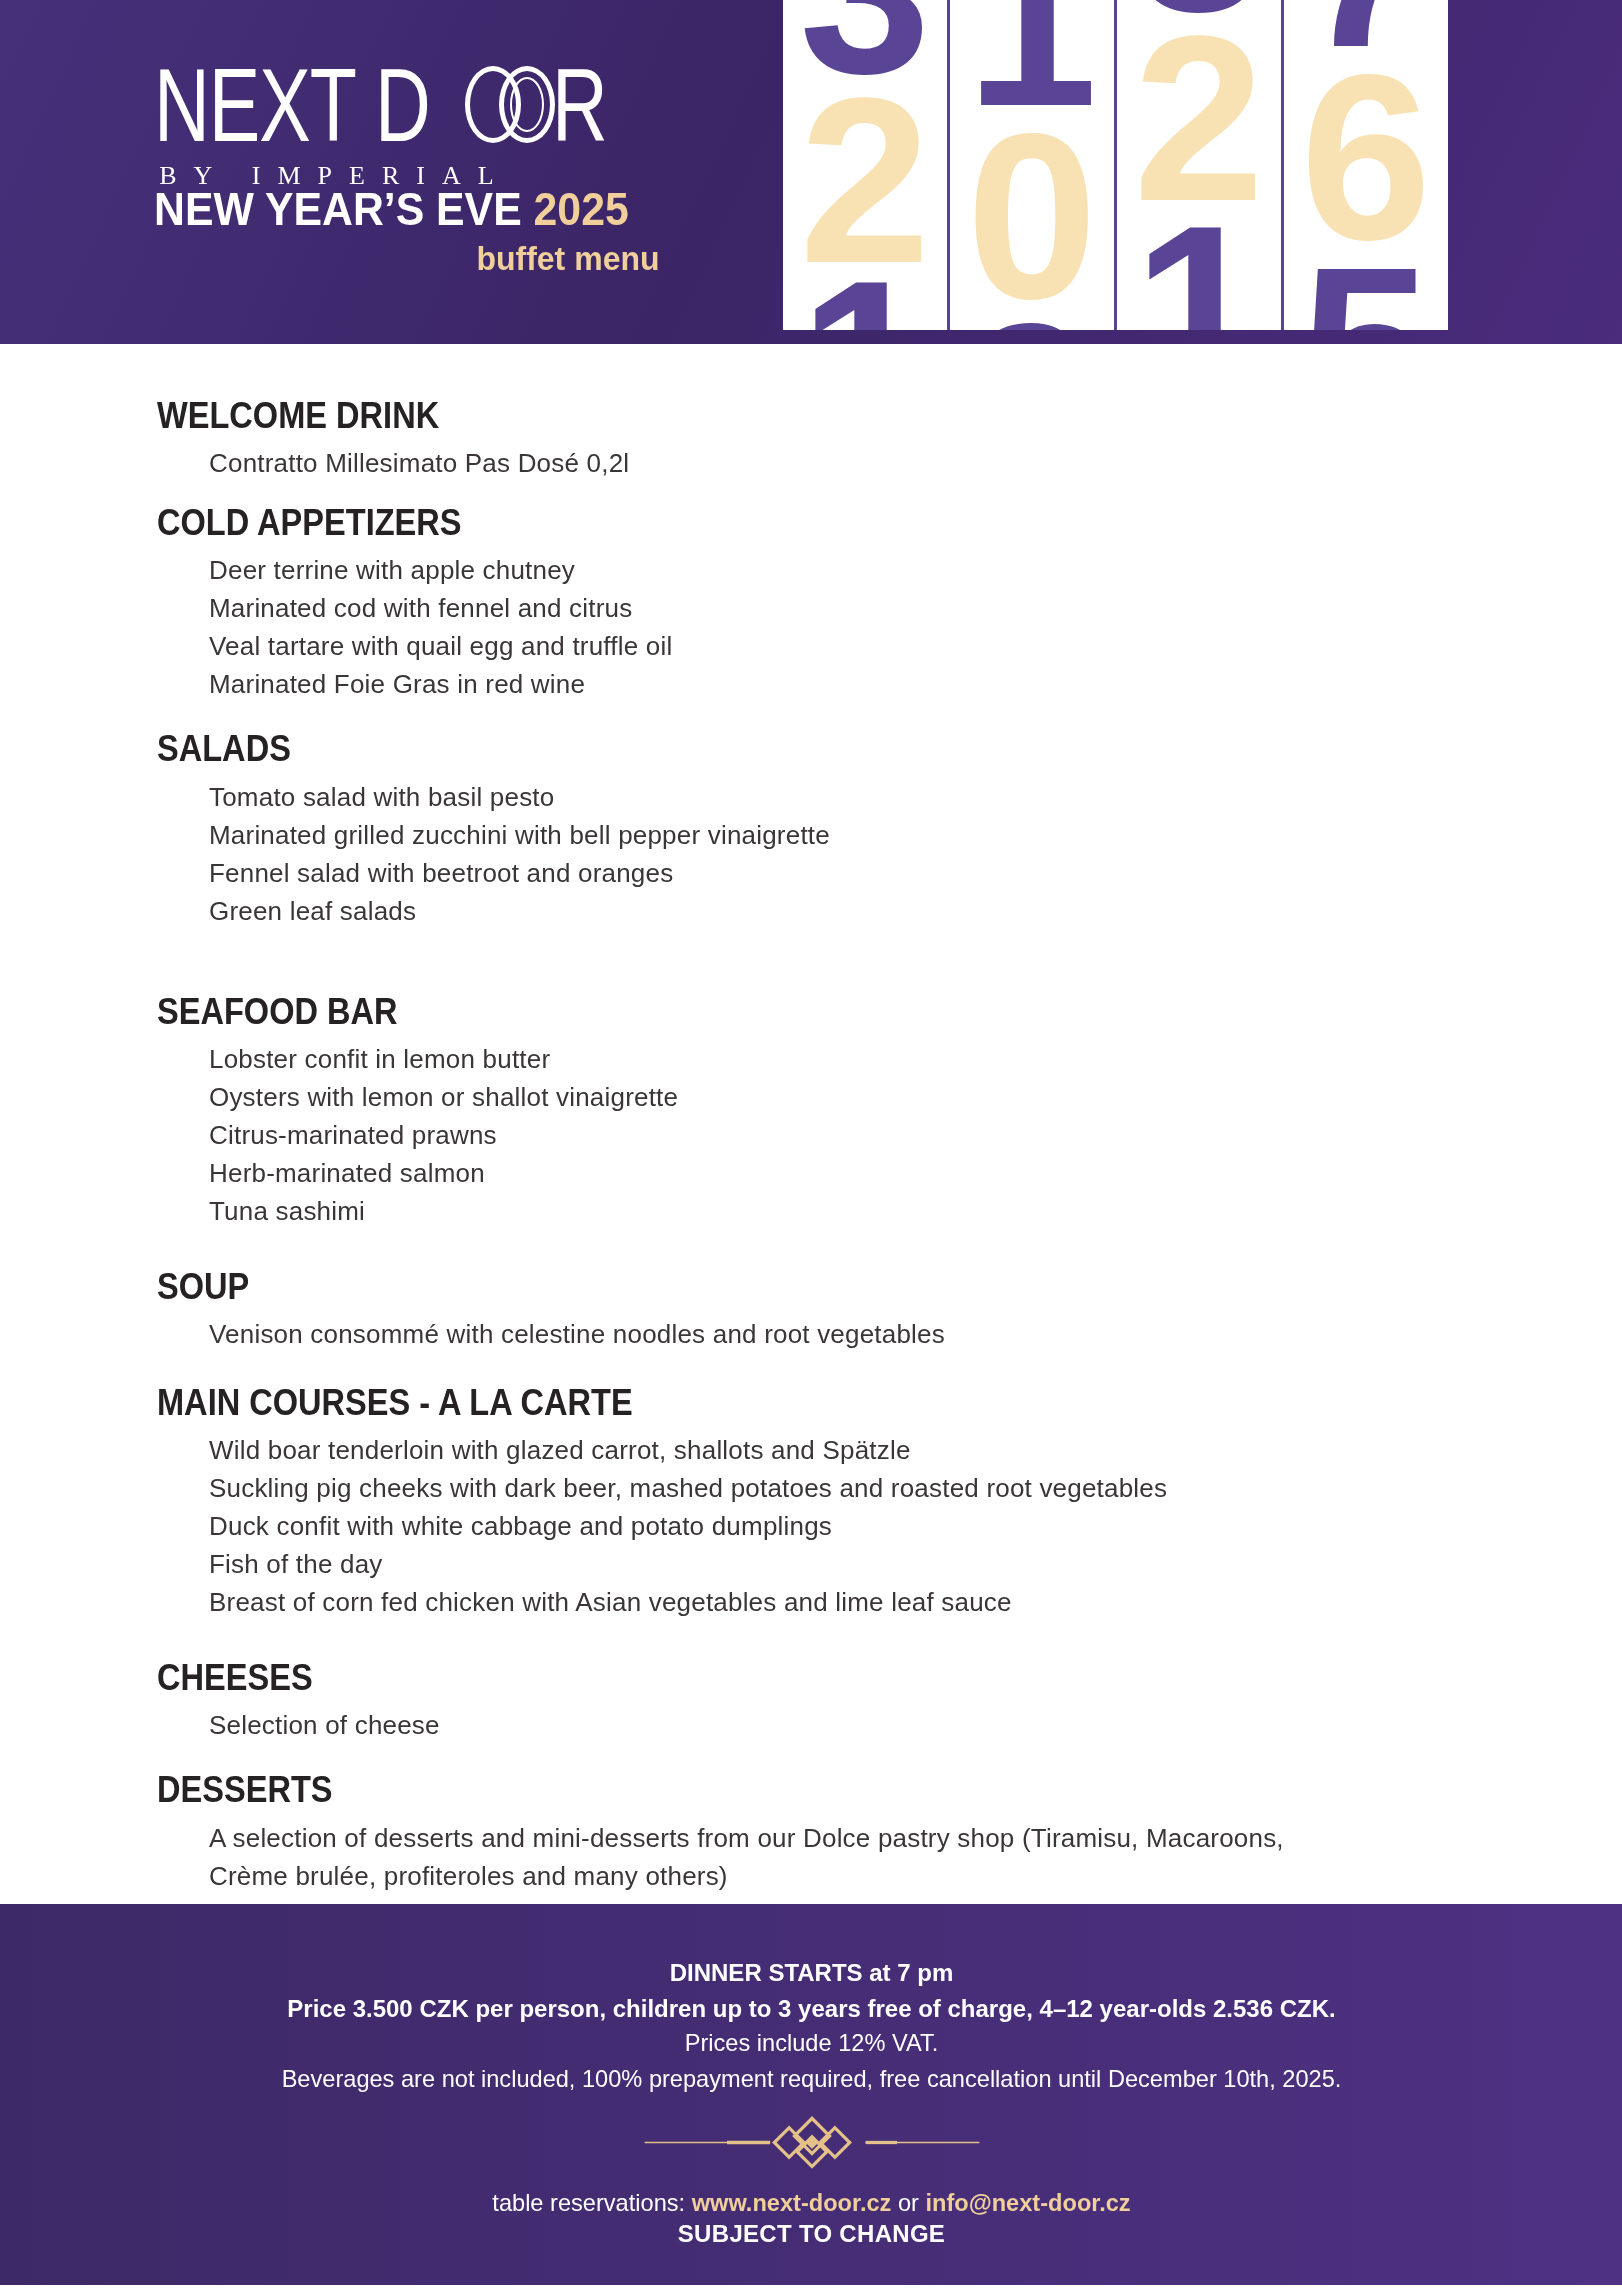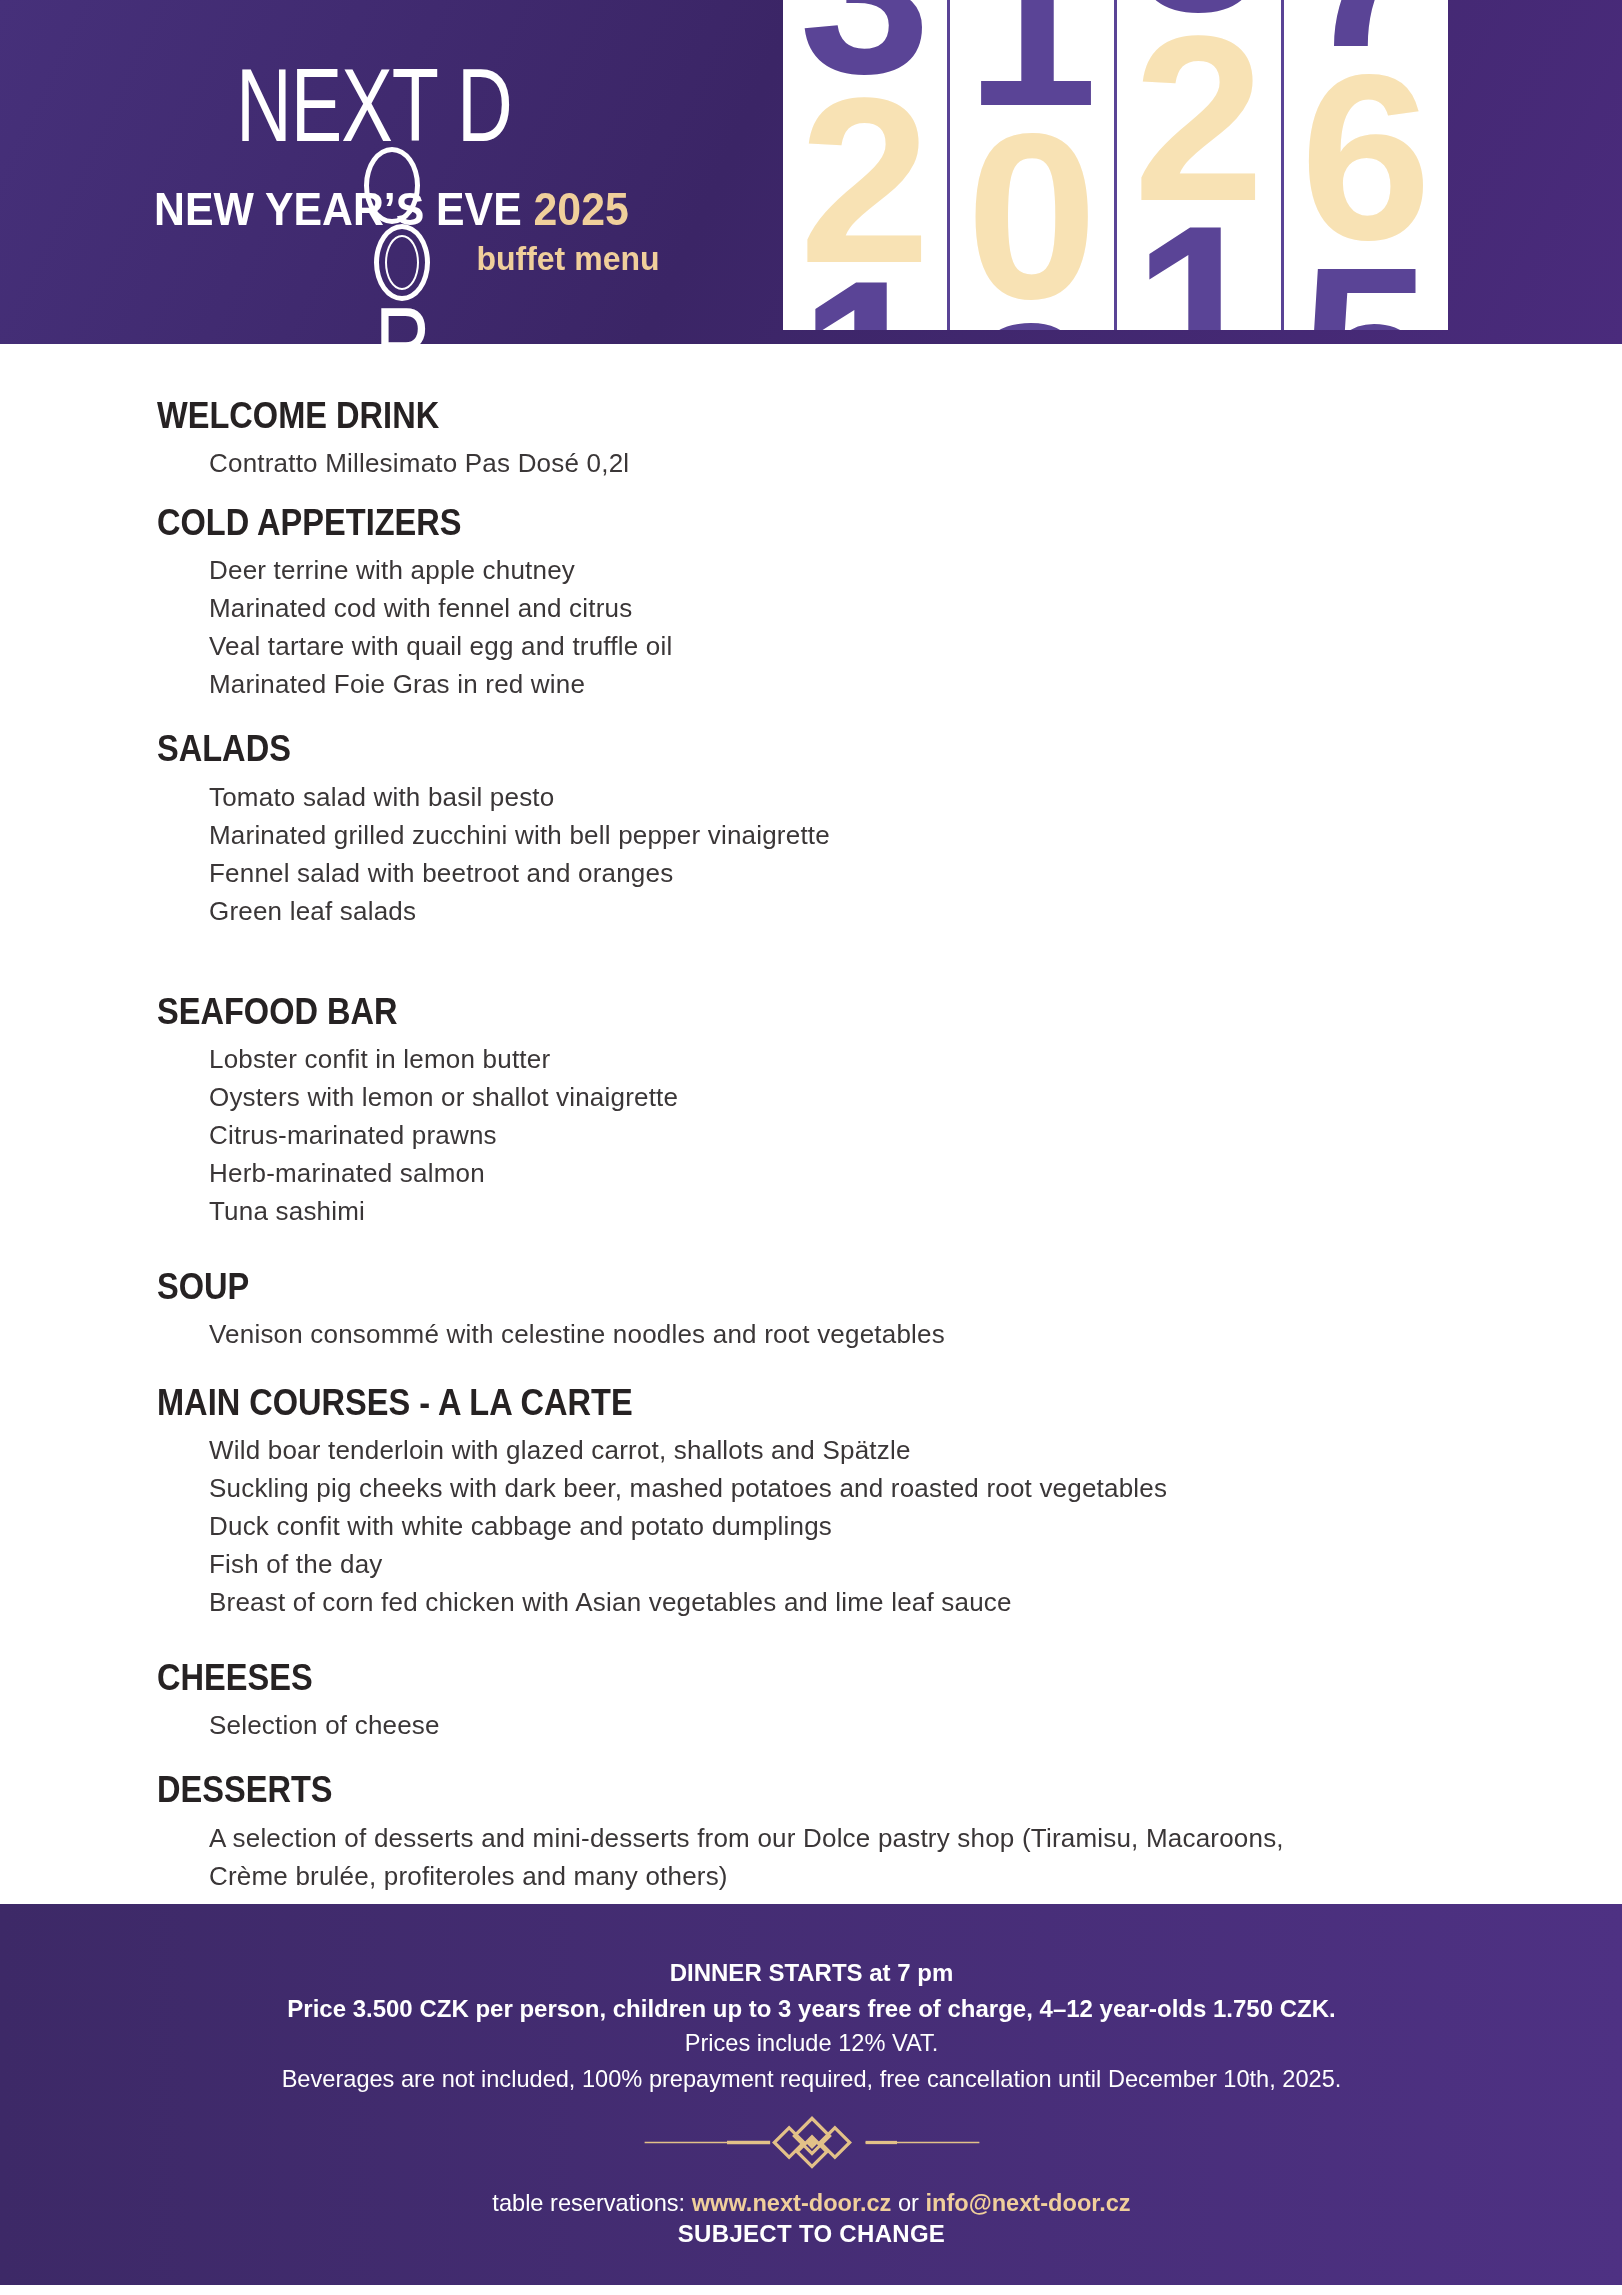--- a/index.html
+++ b/index.html
@@ -3,21 +3,21 @@
 <meta charset="utf-8">
 <style>
   html,body{margin:0;padding:0;background:#777;}
   .page{position:relative;width:1623px;height:2295px;background:#ffffff;overflow:hidden;
         font-family:"Liberation Sans",sans-serif;}
 
   
   .header{position:absolute;left:0;top:0;width:1623px;height:344px;
           background:linear-gradient(115deg,var(--header-grad-a) 0%,var(--header-grad-b) 45%,var(--header-grad-c) 100%);}
   .logo-block{position:absolute;left:154px;top:62px;width:517px;}
-  .logo-row{display:flex;align-items:center;color:#fff;flex-direction:column;}
+  .logo-row{display:flex;align-items:center;color:#fff;}
   .logo-text{font-size:99px;line-height:85px;font-weight:400;color:#fff;
              transform:scaleY(1.05) scaleX(0.78);transform-origin:left center;letter-spacing:-1.3px;}
   .ring{width:56px;height:77px;border:5.2px solid #fff;border-radius:50%;box-sizing:border-box;flex:none;}
   .ring-1{margin-left:-42px;}
   .ring-2{margin-left:-22px;display:flex;align-items:center;justify-content:center;}
   .ring-2 .inner{width:34px;height:55px;border:2.6px solid #fff;border-radius:50%;box-sizing:border-box;}
   .logo-suffix{margin-left:-3.9px;}
   .logo-sub{margin-top:14px;color:#fff;font-family:"Liberation Serif",serif;
             font-size:26px;letter-spacing:17px;text-indent:5.2px;white-space:nowrap;}
   .title-block{position:absolute;left:154px;top:182px;width:517px;text-align:left;}
@@ -189,21 +189,21 @@
         <h2>DESSERTS</h2>
         <div class="items">
           <p>A selection of desserts and mini-desserts from our Dolce pastry shop (Tiramisu, Macaroons, Crème brulée, profiteroles and many others)</p>
         </div>
       </section>
     </div>
 
   <div class="footer">
     <div id="footer-lines">
         <p class="bold">DINNER STARTS at 7 pm</p>
-        <p class="bold">Price 3.500 CZK per person, children up to 3 years free of charge, 4–12 year-olds 1.750 CZK.</p>
+        <p class="bold">Price 3.500 CZK per person, children up to 3 years free of charge, 4–12 year-olds 2.536 CZK.</p>
         <p>Prices include 12% VAT.</p>
         <p>Beverages are not included, 100% prepayment required, free cancellation until December 10th, 2025.</p>
       </div>
 
     <div class="divider">
       <svg width="340" height="63" viewBox="0 0 520 96">
         <g stroke="#e3c188" fill="none">
           <line x1="4" y1="48" x2="178" y2="48" stroke-width="2"></line>
           <line x1="130" y1="48" x2="196" y2="48" stroke-width="5"></line>
           <line x1="342" y1="48" x2="390" y2="48" stroke-width="5"></line>

